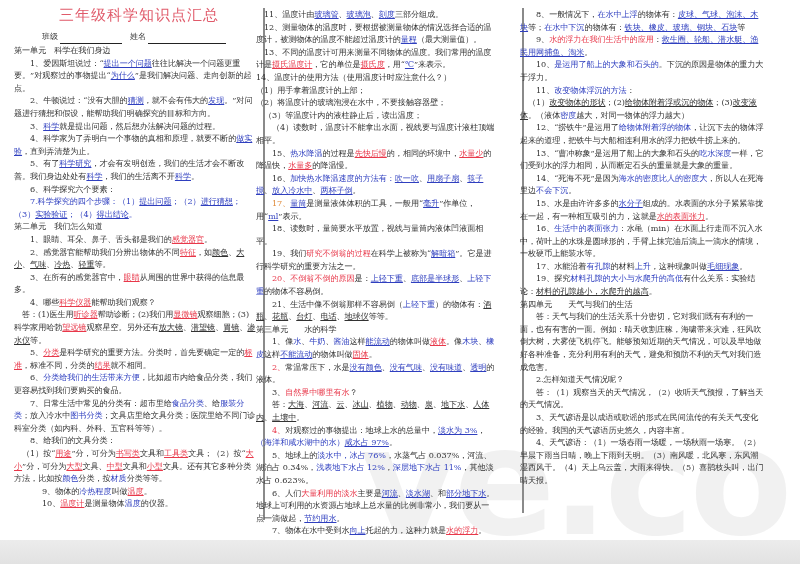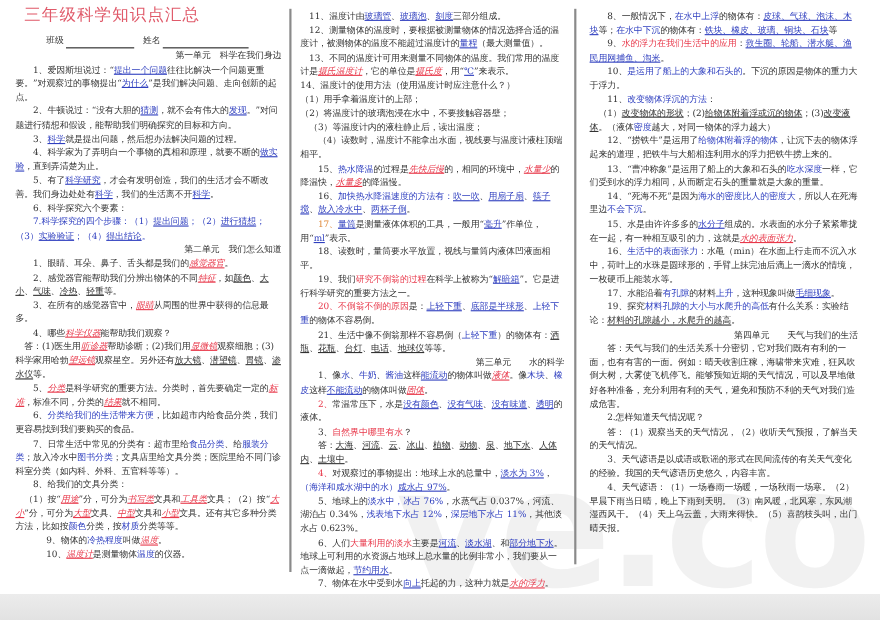--- a/index.html
+++ b/index.html
@@ -16,43 +16,43 @@
   }
   .bottom-band {
     position:absolute; left:0; top:540px; width:800px; height:24px;
     background:linear-gradient(#ececec,#e2e2e2);
   }
   .col {
     position:absolute; top:8px; font-size:8.1px; line-height:12.6px;
     letter-spacing:-0.05px;
   }
   .col1 { left:14px; width:242px; top:4px; }
-  .col2 { left:273px; width:240px; }
-  .col3 { left:536px; width:244px; }
+  .col2 { left:256px; width:240px; }
+  .col3 { left:520px; width:244px; }
   .divider {
     position:absolute; top:8px; width:2px; background:#8a8a8a;
   }
   .d1 { left:263px; height:512px; }
   .d2 { left:522px; height:505px; }
   .title {
-    text-align:left; color:#e05a6a; font-size:15px; line-height:22px;
-    letter-spacing:1px; margin-left:8px;font-family:Liberation Mono, monospace;
+    text-align:center; color:#e05a6a; font-size:15px; line-height:22px;
+    letter-spacing:1px; margin-left:8px;
   }
   .namerow { display:flex; justify-content:space-between; padding:4px 30px 0 28px; font-size:8px; line-height:14px;}
   .namerow .line { display:inline-block; border-bottom:1.5px solid #222; width:62px; vertical-align:bottom; margin-left:2px;}
   .namerow .line.long { width:78px; }
-  .unit { text-align:right; }
+  .unit { text-align:left; }
   p { margin:0; text-indent:16px; }
   p.ni { text-indent:0; }
   p.in2 { text-indent:8px; }
   .b { color:#3040c0; }
   .r { color:#e8384a; }
   .o { color:#e08a3a; }
   .ub { color:#2f3fbf; text-decoration:underline; }
-  .ur { color:#e8384a; text-decoration:underline;font-style:italic; }
+  .ur { color:#e8384a; text-decoration:underline; }
   .uk { color:#333; text-decoration:underline; }
   .watermark {
     position:absolute; left:360px; top:395px; font-family:"DejaVu Sans",sans-serif;
     font-size:150px; font-weight:bold; color:rgba(200,200,200,0.25); letter-spacing:-4px;
     pointer-events:none; white-space:nowrap;
   }
 </style>
 </head>
 <body>
 

